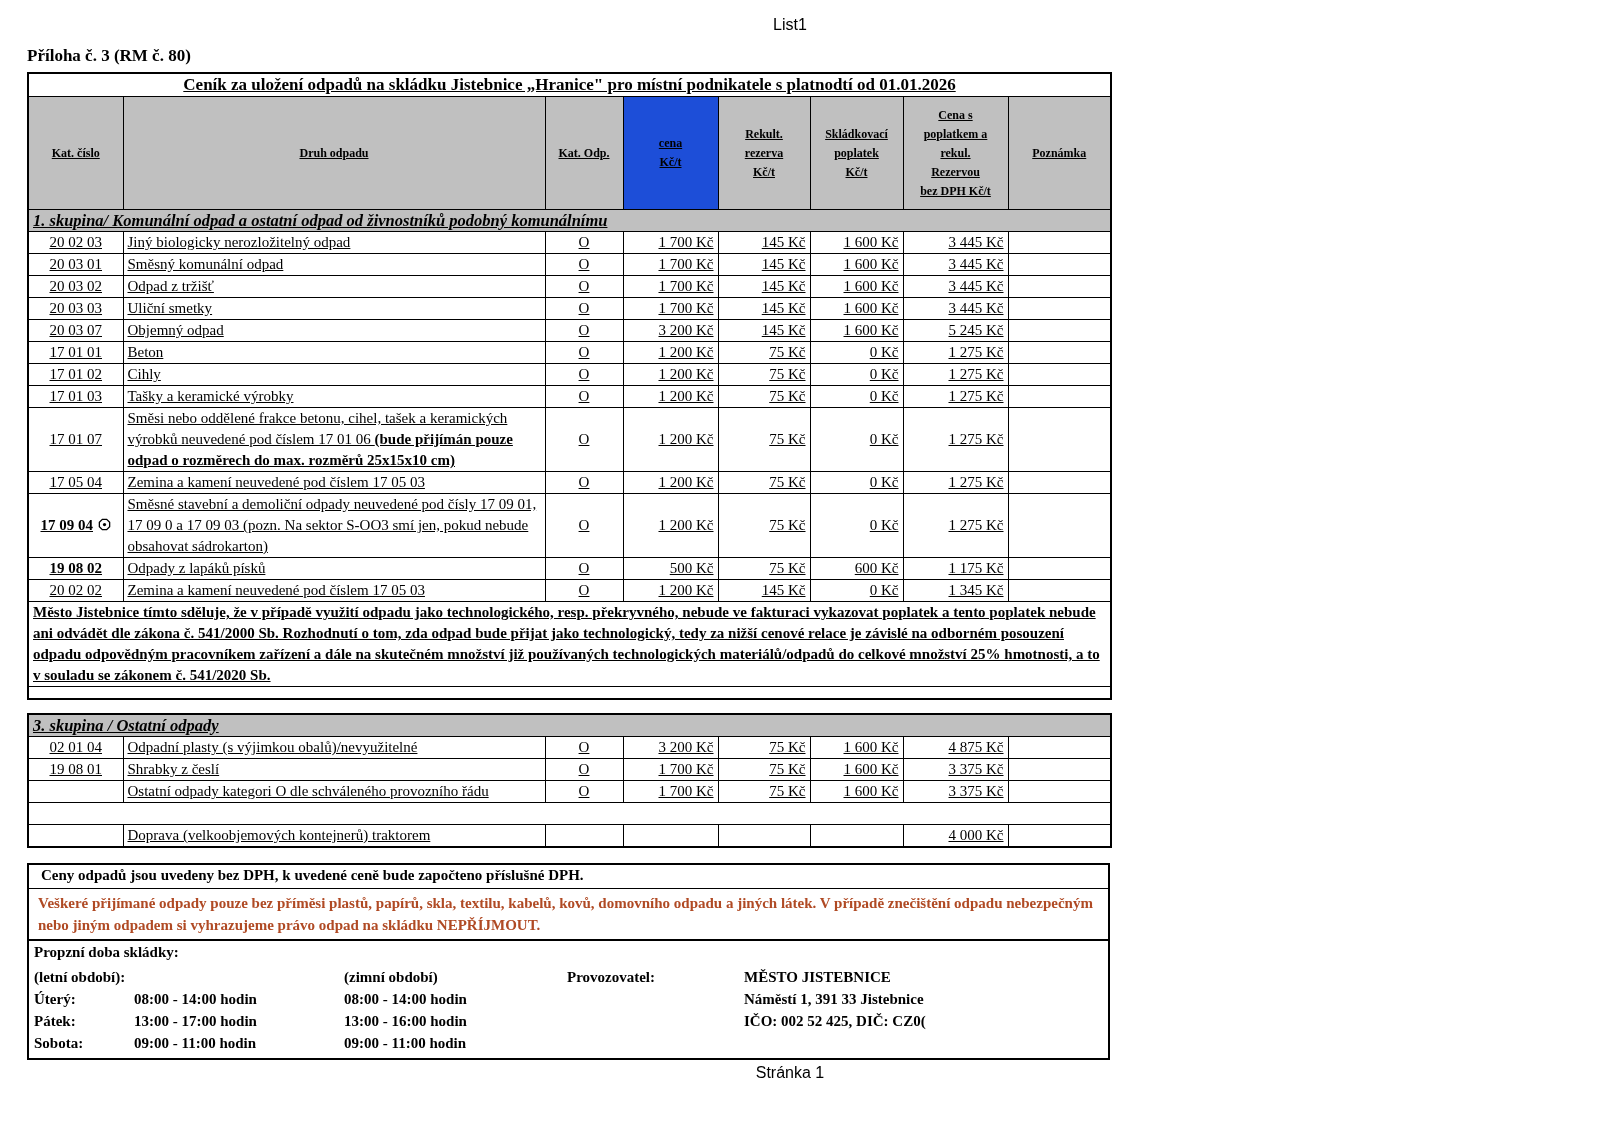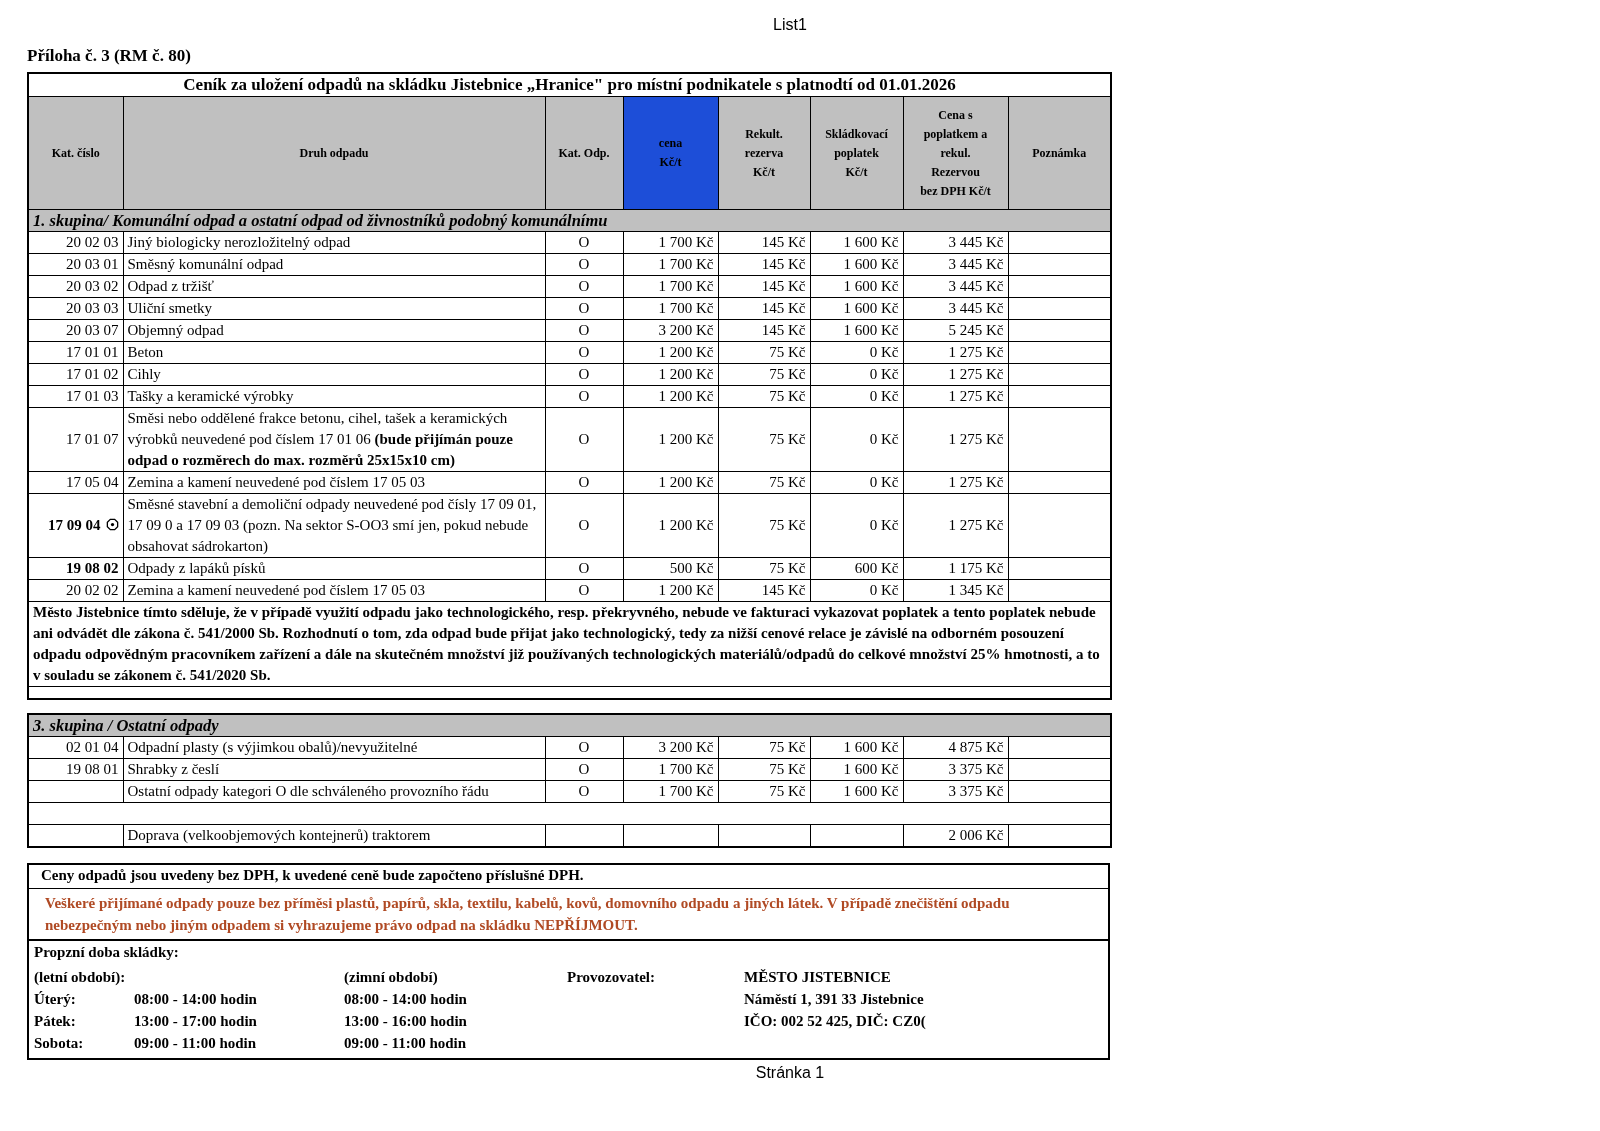--- a/index.html
+++ b/index.html
@@ -9,51 +9,51 @@
     -webkit-font-smoothing:antialiased;
   }
   .sheet-label{
     position:absolute;top:16px;left:0;width:1580px;text-align:center;
     font-family:"Liberation Sans", sans-serif;font-size:16px;
   }
   .attachment{position:absolute;top:46px;left:27px;font-size:17px;font-weight:bold;}
   .doc{position:absolute;top:72px;left:27px;width:1083px;}
   table.price{
     border-collapse:collapse;table-layout:fixed;width:1083px;
-    border:2px solid #000;font-size:15px;
+    border:2px solid #000;font-size:15px;text-decoration:underline;
   }
   table.price td{border:1px solid #000;padding:0 4px;overflow:hidden;vertical-align:middle;}
   td.title-row{
     font-size:17px;font-weight:bold;text-align:center;height:22px;padding:1px 2px;
   }
   td.hdr{
     background:#c0c0c0;font-weight:bold;text-align:center;
     white-space:pre-line;height:112px;line-height:19px;font-size:12px;
   }
   td.group-hdr{
     background:#c0c0c0;font-weight:bold;font-style:italic;
     font-size:16.5px;height:21px;padding-left:5px;
   }
-  td.c-kat{text-align:right;height:19px;white-space:nowrap;}
+  td.c-kat{text-align:center;height:19px;white-space:nowrap;}
   td.c-desc{text-align:left;line-height:21px;padding:1px 5px;}
   td.c-odp{text-align:center;}
   td.c-num{text-align:right;padding-right:7px;white-space:nowrap;}
   td.note-row{
     font-weight:bold;line-height:21px;padding:3px 6px;font-size:15px;
   }
   td.empty-sm{height:11px;}
   td.empty-md{height:21px;}
   .gap1{height:13px;}
   .gap2{height:15px;}
   .bottom-block{border:2px solid #000;width:1079px;font-size:15px;}
   .vat-row{
     border-bottom:1px solid #000;font-weight:bold;padding:2px 12px;height:19px;
   }
   .warn-row{
-    border-bottom:2px solid #000;font-weight:bold;padding:3px 16px;line-height:22px;
+    border-bottom:2px solid #000;font-weight:bold;padding:3px 9px;line-height:22px;
   }
   .sched{padding:3px 0 4px 5px;}
   .sched-heading{font-weight:bold;height:22px;}
   .sched-grid{
     display:grid;grid-template-columns:100px 210px 223px 177px 1fr;
     font-weight:bold;line-height:22px;
   }
   .sched-grid > div{height:22px;white-space:nowrap;}
   .page-label{
     position:absolute;top:1064px;left:0;width:1580px;text-align:center;
@@ -298,21 +298,21 @@
         <tr>
           <td class="empty-md" colspan="8"></td>
         </tr>
         <tr>
           <td class="c-kat"></td>
           <td class="c-desc">Doprava (velkoobjemových kontejnerů) traktorem</td>
           <td class="c-odp"></td>
           <td class="c-num"></td>
           <td class="c-num"></td>
           <td class="c-num"></td>
-          <td class="c-num">2 006 Kč</td>
+          <td class="c-num">4 000 Kč</td>
           <td class="c-num"></td>
         </tr>
       </tbody>
   </table>
 
   <div class="gap2"></div>
 
   <div class="bottom-block">
     <div class="vat-row">Ceny odpadů jsou uvedeny bez DPH, k uvedené ceně bude započteno příslušné DPH.</div>
     <div class="warn-row" id="warn-row" style="color: rgb(176, 74, 36);">Veškeré přijímané odpady pouze bez příměsi plastů, papírů, skla, textilu, kabelů, kovů, domovního odpadu a jiných látek. V případě znečištění odpadu nebezpečným nebo jiným odpadem si vyhrazujeme právo odpad na skládku NEPŘÍJMOUT.</div>

